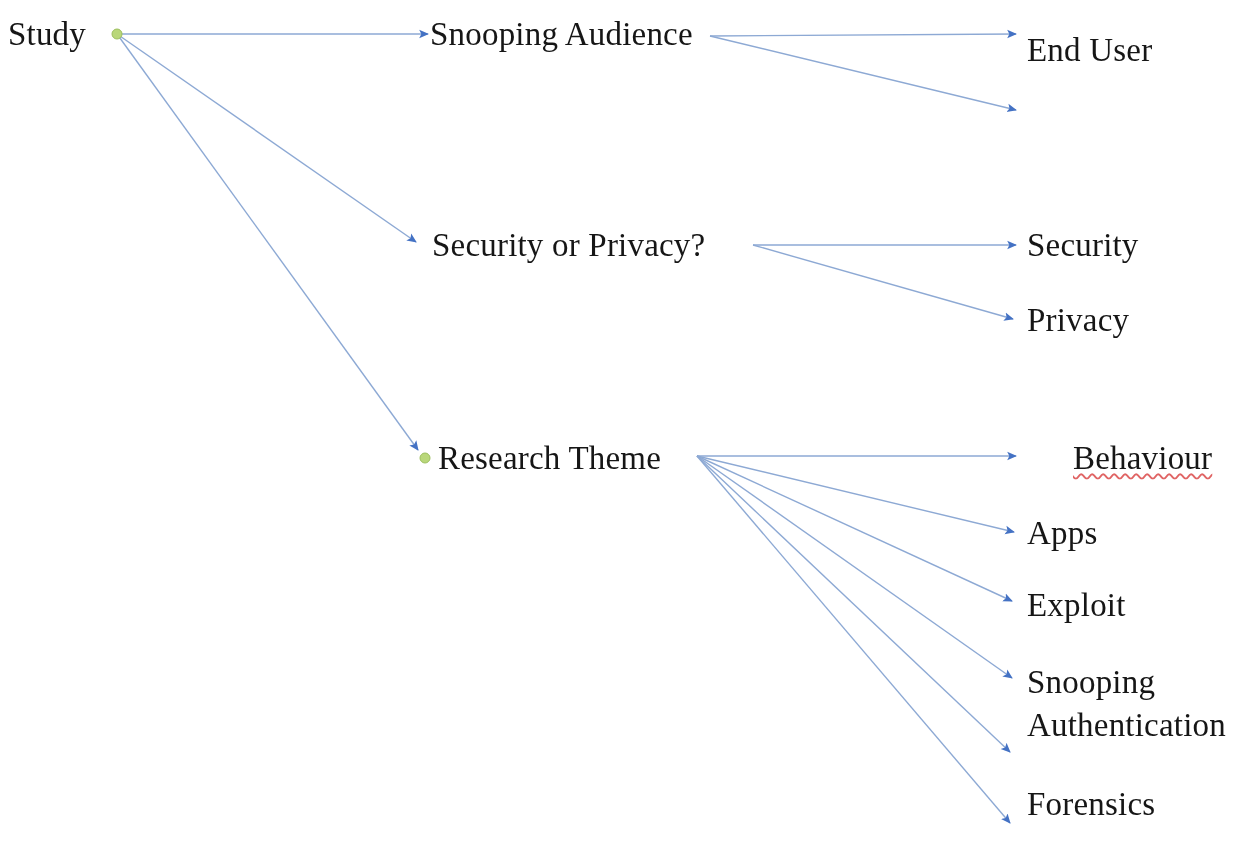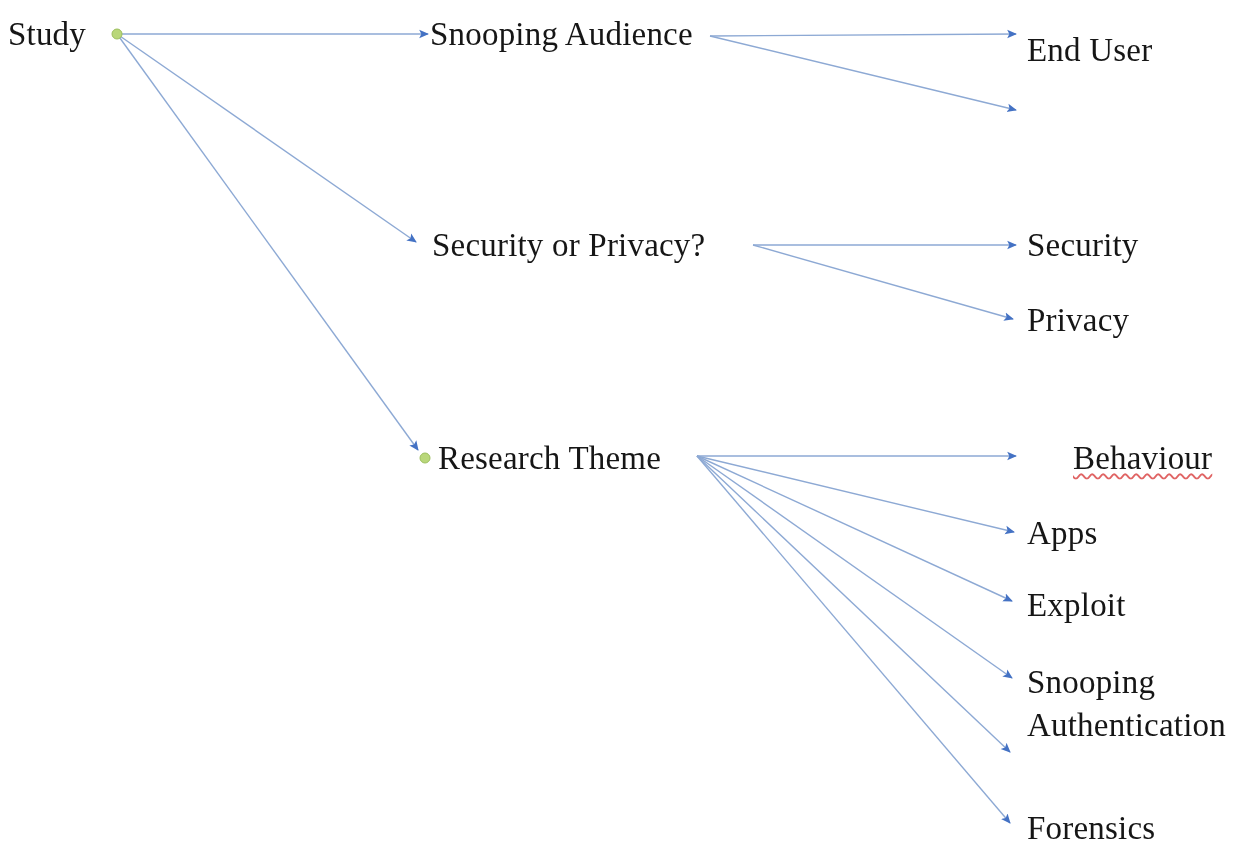--- a/index.html
+++ b/index.html
@@ -90,15 +90,15 @@
   <div class="node-label" style="left:1027px; top:50px;">End User</div>
 
   <div class="node-label" style="left:1027px; top:245px;">Security</div>
   <div class="node-label" style="left:1027px; top:320px;">Privacy</div>
 
   <div class="node-label misspelled" style="left:1027px; top:458px;margin-left:46px;">Behaviour</div>
   <div class="node-label" style="left:1027px; top:533px;">Apps</div>
   <div class="node-label" style="left:1027px; top:605px;">Exploit</div>
   <div class="node-label" style="left:1027px; top:682px;">Snooping</div>
   <div class="node-label" style="left:1027px; top:717px;margin-top:8px;">Authentication</div>
-  <div class="node-label" style="left:1027px; top:828px;">Forensics</div>
+  <div class="node-label" style="left:1027px; top:804px;">Forensics</div>
 
 </div>
 
 </body></html>

